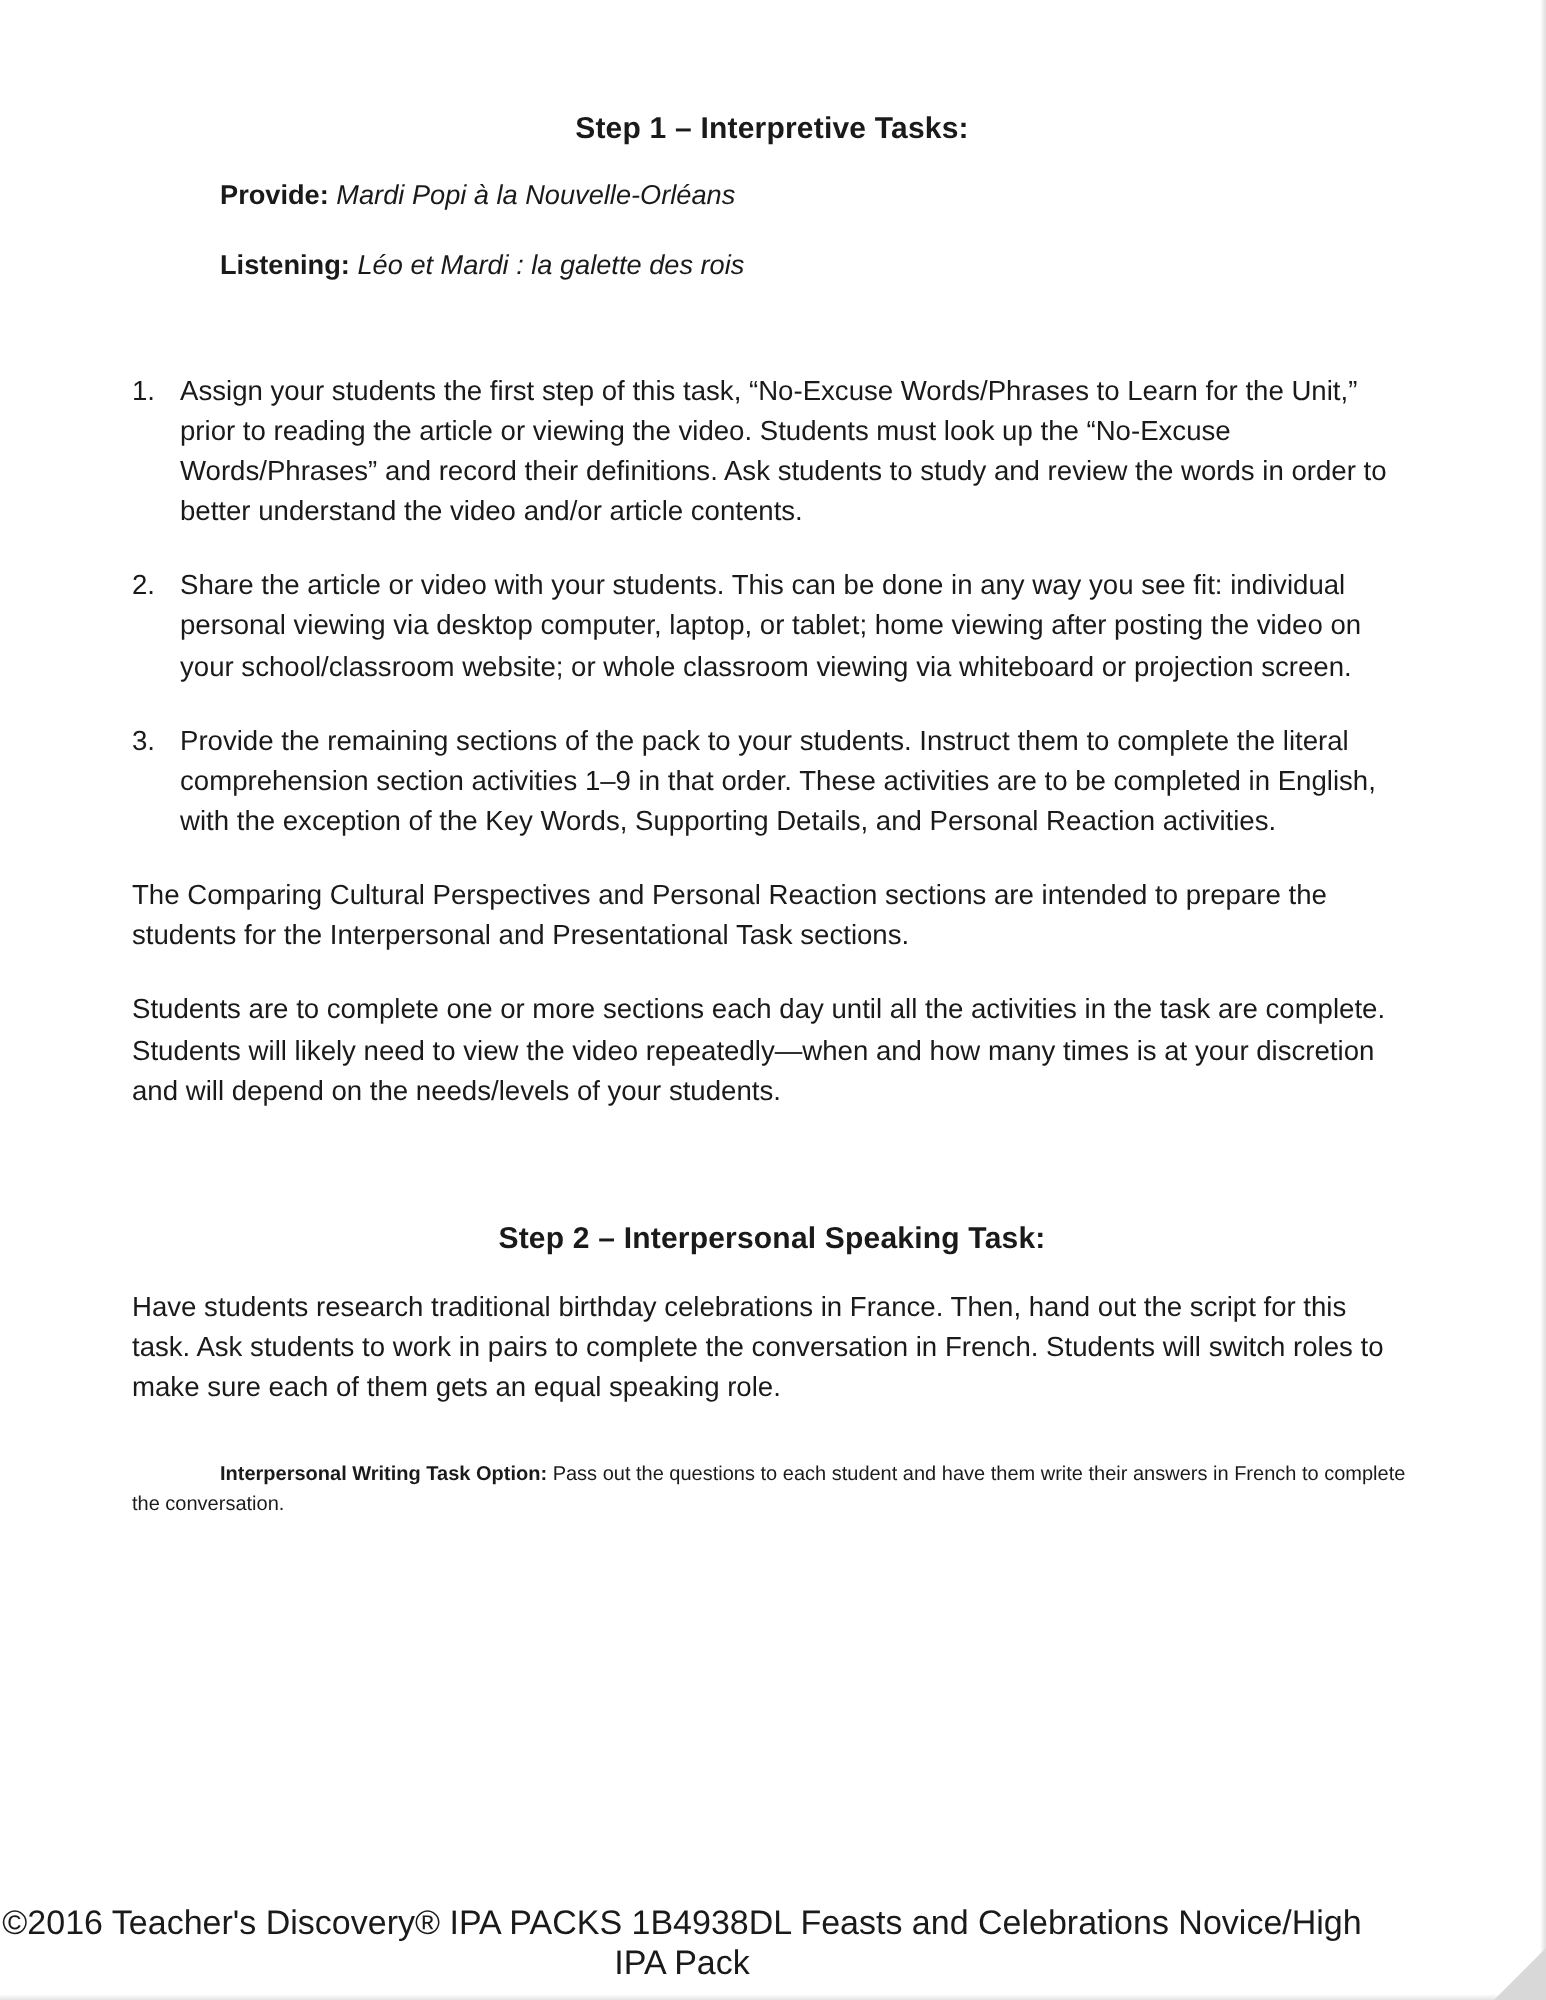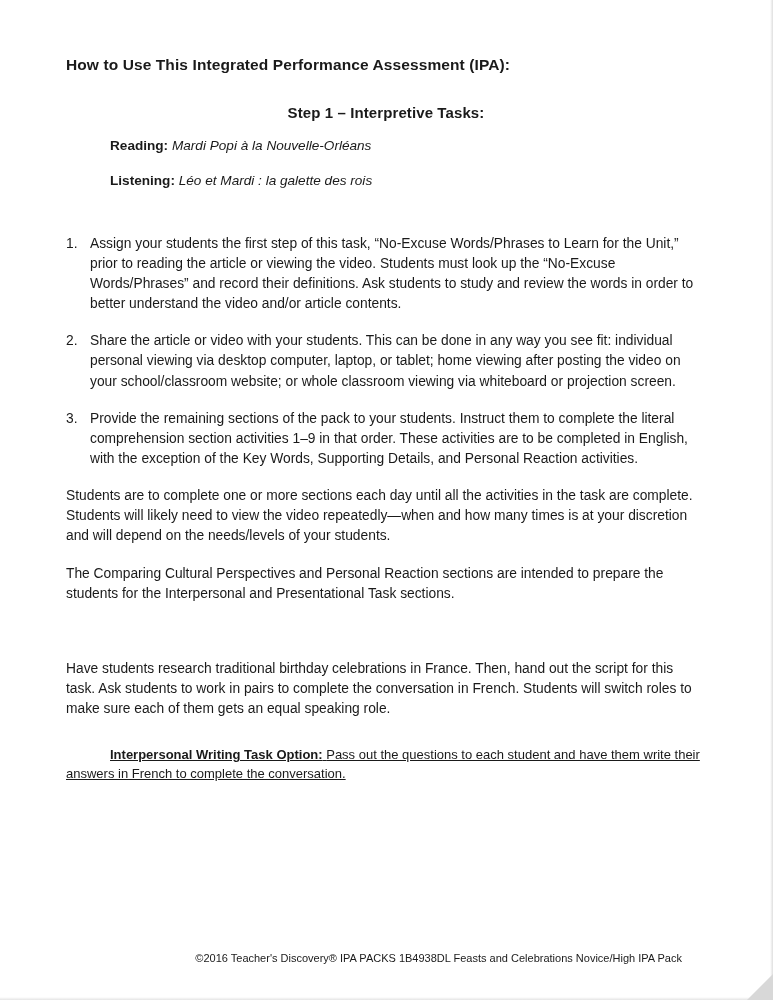--- a/index.html
+++ b/index.html
@@ -76,36 +76,35 @@
   }
   p.body-para {
     font-size: 13.8px;
     line-height: 1.46;
     margin: 0 0 17px 0;
   }
   .spacer-sm { height: 10px; }
   .spacer-md { height: 26px; }
   .spacer-lg { height: 38px; }
   .hang-para {
-    font-size: 13px;
+    font-size: 10px;
     line-height: 1.46;
     margin: 0 0 17px 0;
     text-indent: 44px;
-    text-decoration: underline;
   }
   .hang-para .lbl {
     font-weight: bold;
   }
   .footer {
     position: absolute;
     left: 0;
     top: 952px;
     width: 682px;
-    text-align: right;
-    font-size: 11px;
+    text-align: center;
+    font-size: 17px;
     color: #1a1a1a;
   }
   .corner-fold {
     position: absolute;
     right: 0;
     bottom: 0;
     width: 0;
     height: 0;
     border-left: 26px solid transparent;
     border-bottom: 26px solid #d8d8d8;
@@ -127,26 +126,25 @@
     background: linear-gradient(to top, rgba(0,0,0,0.10), rgba(0,0,0,0));
   }
 </style>
 </head>
 <body>
 
 <div class="page">
 
   <div class="content">
 
-    <h1 class="doc-title">How to Use This Integrated Performance Assessment (IPA):</h1>
 
     <h2 class="step-heading">Step 1 – Interpretive Tasks:</h2>
 
     <p class="indent-line">
-      <span class="lbl">Reading:</span>
+      <span class="lbl">Provide:</span>
       <span class="ital">Mardi Popi à la Nouvelle-Orléans</span>
     </p>
 
     <p class="indent-line">
       <span class="lbl">Listening:</span>
       <span class="ital">Léo et Mardi : la galette des rois</span>
     </p>
 
     <div class="spacer-md"></div>
 
@@ -158,26 +156,27 @@
       <li>
         <span class="num">2.</span>
         <span>Share the article or video with your students. This can be done in any way you see fit: individual personal viewing via desktop computer, laptop, or tablet; home viewing after posting the video on your school/classroom website; or whole classroom viewing via whiteboard or projection screen.</span>
       </li>
       <li>
         <span class="num">3.</span>
         <span>Provide the remaining sections of the pack to your students. Instruct them to complete the literal comprehension section activities 1–9 in that order. These activities are to be completed in English, with the exception of the Key Words, Supporting Details, and Personal Reaction activities.</span>
       </li>
     </ol>
 
+    <p class="body-para">The Comparing Cultural Perspectives and Personal Reaction sections are intended to prepare the students for the Interpersonal and Presentational Task sections.</p>
+
     <p class="body-para">Students are to complete one or more sections each day until all the activities in the task are complete. Students will likely need to view the video repeatedly—when and how many times is at your discretion and will depend on the needs/levels of your students.</p>
-
-    <p class="body-para">The Comparing Cultural Perspectives and Personal Reaction sections are intended to prepare the students for the Interpersonal and Presentational Task sections.</p>
 
     <div class="spacer-lg"></div>
 
+    <h2 class="step-heading">Step 2 – Interpersonal Speaking Task:</h2>
 
     <p class="body-para">Have students research traditional birthday celebrations in France. Then, hand out the script for this task. Ask students to work in pairs to complete the conversation in French. Students will switch roles to make sure each of them gets an equal speaking role.</p>
 
     <div class="spacer-sm"></div>
 
     <p class="hang-para">
       <span class="lbl">Interpersonal Writing Task Option:</span>
       <span>Pass out the questions to each student and have them write their answers in French to complete the conversation.</span>
     </p>
 

